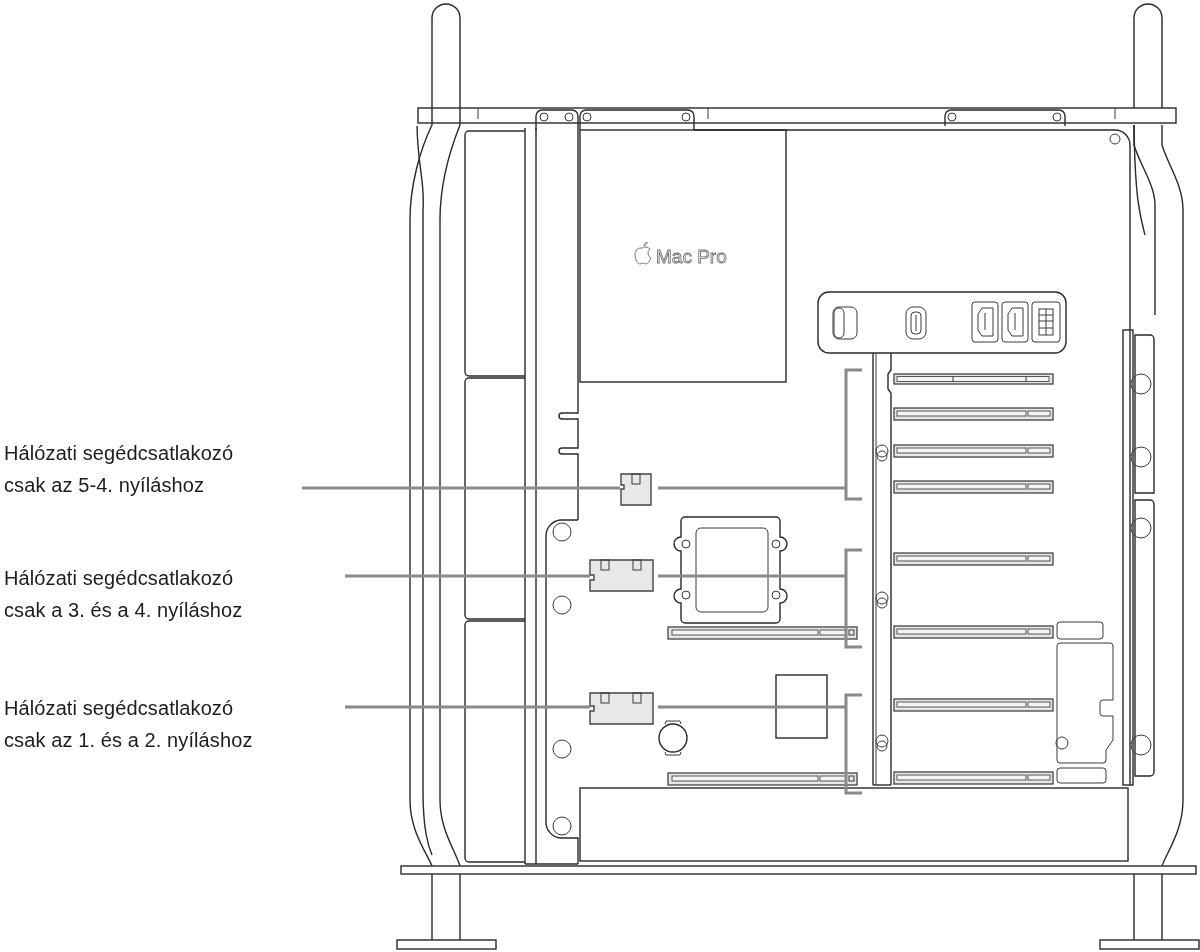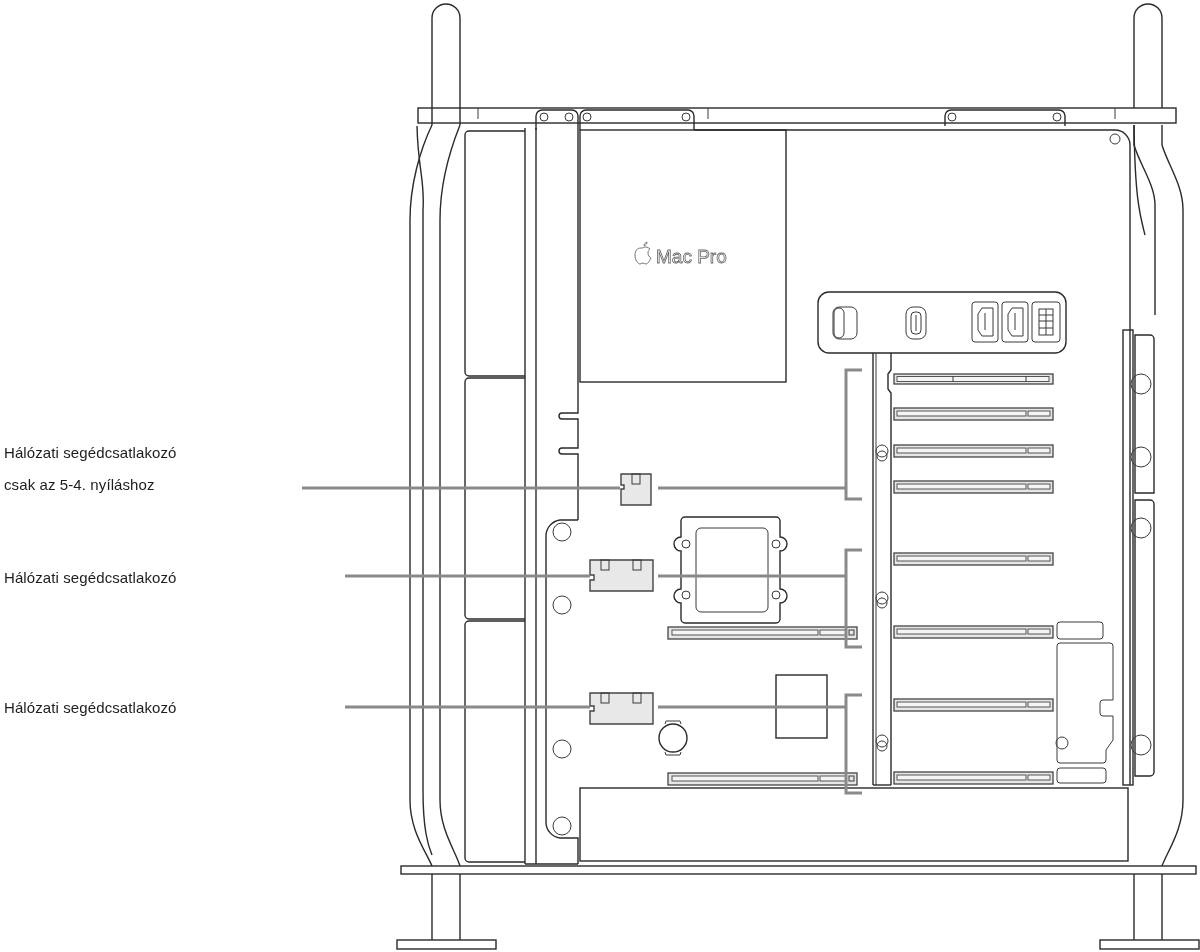--- a/index.html
+++ b/index.html
@@ -1,19 +1,19 @@
 <!DOCTYPE html>
 <html><head>
 <meta charset="utf-8">
 <style>
   html, body { margin: 0; padding: 0; background: #ffffff; }
   body { width: 1200px; height: 952px; position: relative; overflow: hidden;
          font-family: "Liberation Sans", "DejaVu Sans", sans-serif; }
   #diagram { position: absolute; left: 0; top: 0; }
-  .callout-label { position: absolute; left: 4px; font-size: 15px; line-height: 32px; color: #1d1d1f;
+  .callout-label { position: absolute; left: 4px; font-size: 20px; line-height: 32px; color: #1d1d1f;
                    white-space: nowrap; letter-spacing: 0.1px; }
   .callout-label span { display: block; }
   .ln { fill: none; stroke: #2a2a2a; stroke-width: 1.4; }
   .thin { fill: none; stroke: #3a3a3a; stroke-width: 1; }
   .slot { fill: #e6e6e6; stroke: #444; stroke-width: 1.3; }
   .slotin { fill: #f4f4f4; stroke: #555; stroke-width: 1; }
   .conn { fill: #e8e8e8; stroke: #444; stroke-width: 1.4; }
   .leader { fill: none; stroke: #8a8a8a; stroke-width: 3; }
   .brand { font-family: "Liberation Sans", sans-serif; font-size: 19px; fill: #fff; stroke: #666; stroke-width: 0.8; }
 </style>
@@ -263,16 +263,18 @@
     <path class="leader" d="M862,695 L846,695 L846,793 L862,793"></path>
   </g>
 </svg>
 
 <div class="callout-label" style="top:437px">
   <span>Hálózati segédcsatlakozó</span>
   <span>csak az 5-4. nyíláshoz</span>
 </div>
 <div class="callout-label" style="top:562px">
   <span>Hálózati segédcsatlakozó</span>
+  <span>csak a 3. és a 4. nyíláshoz</span>
 </div>
 <div class="callout-label" style="top:692px">
   <span>Hálózati segédcsatlakozó</span>
+  <span>csak az 1. és a 2. nyíláshoz</span>
 </div>
 
 </body></html>

